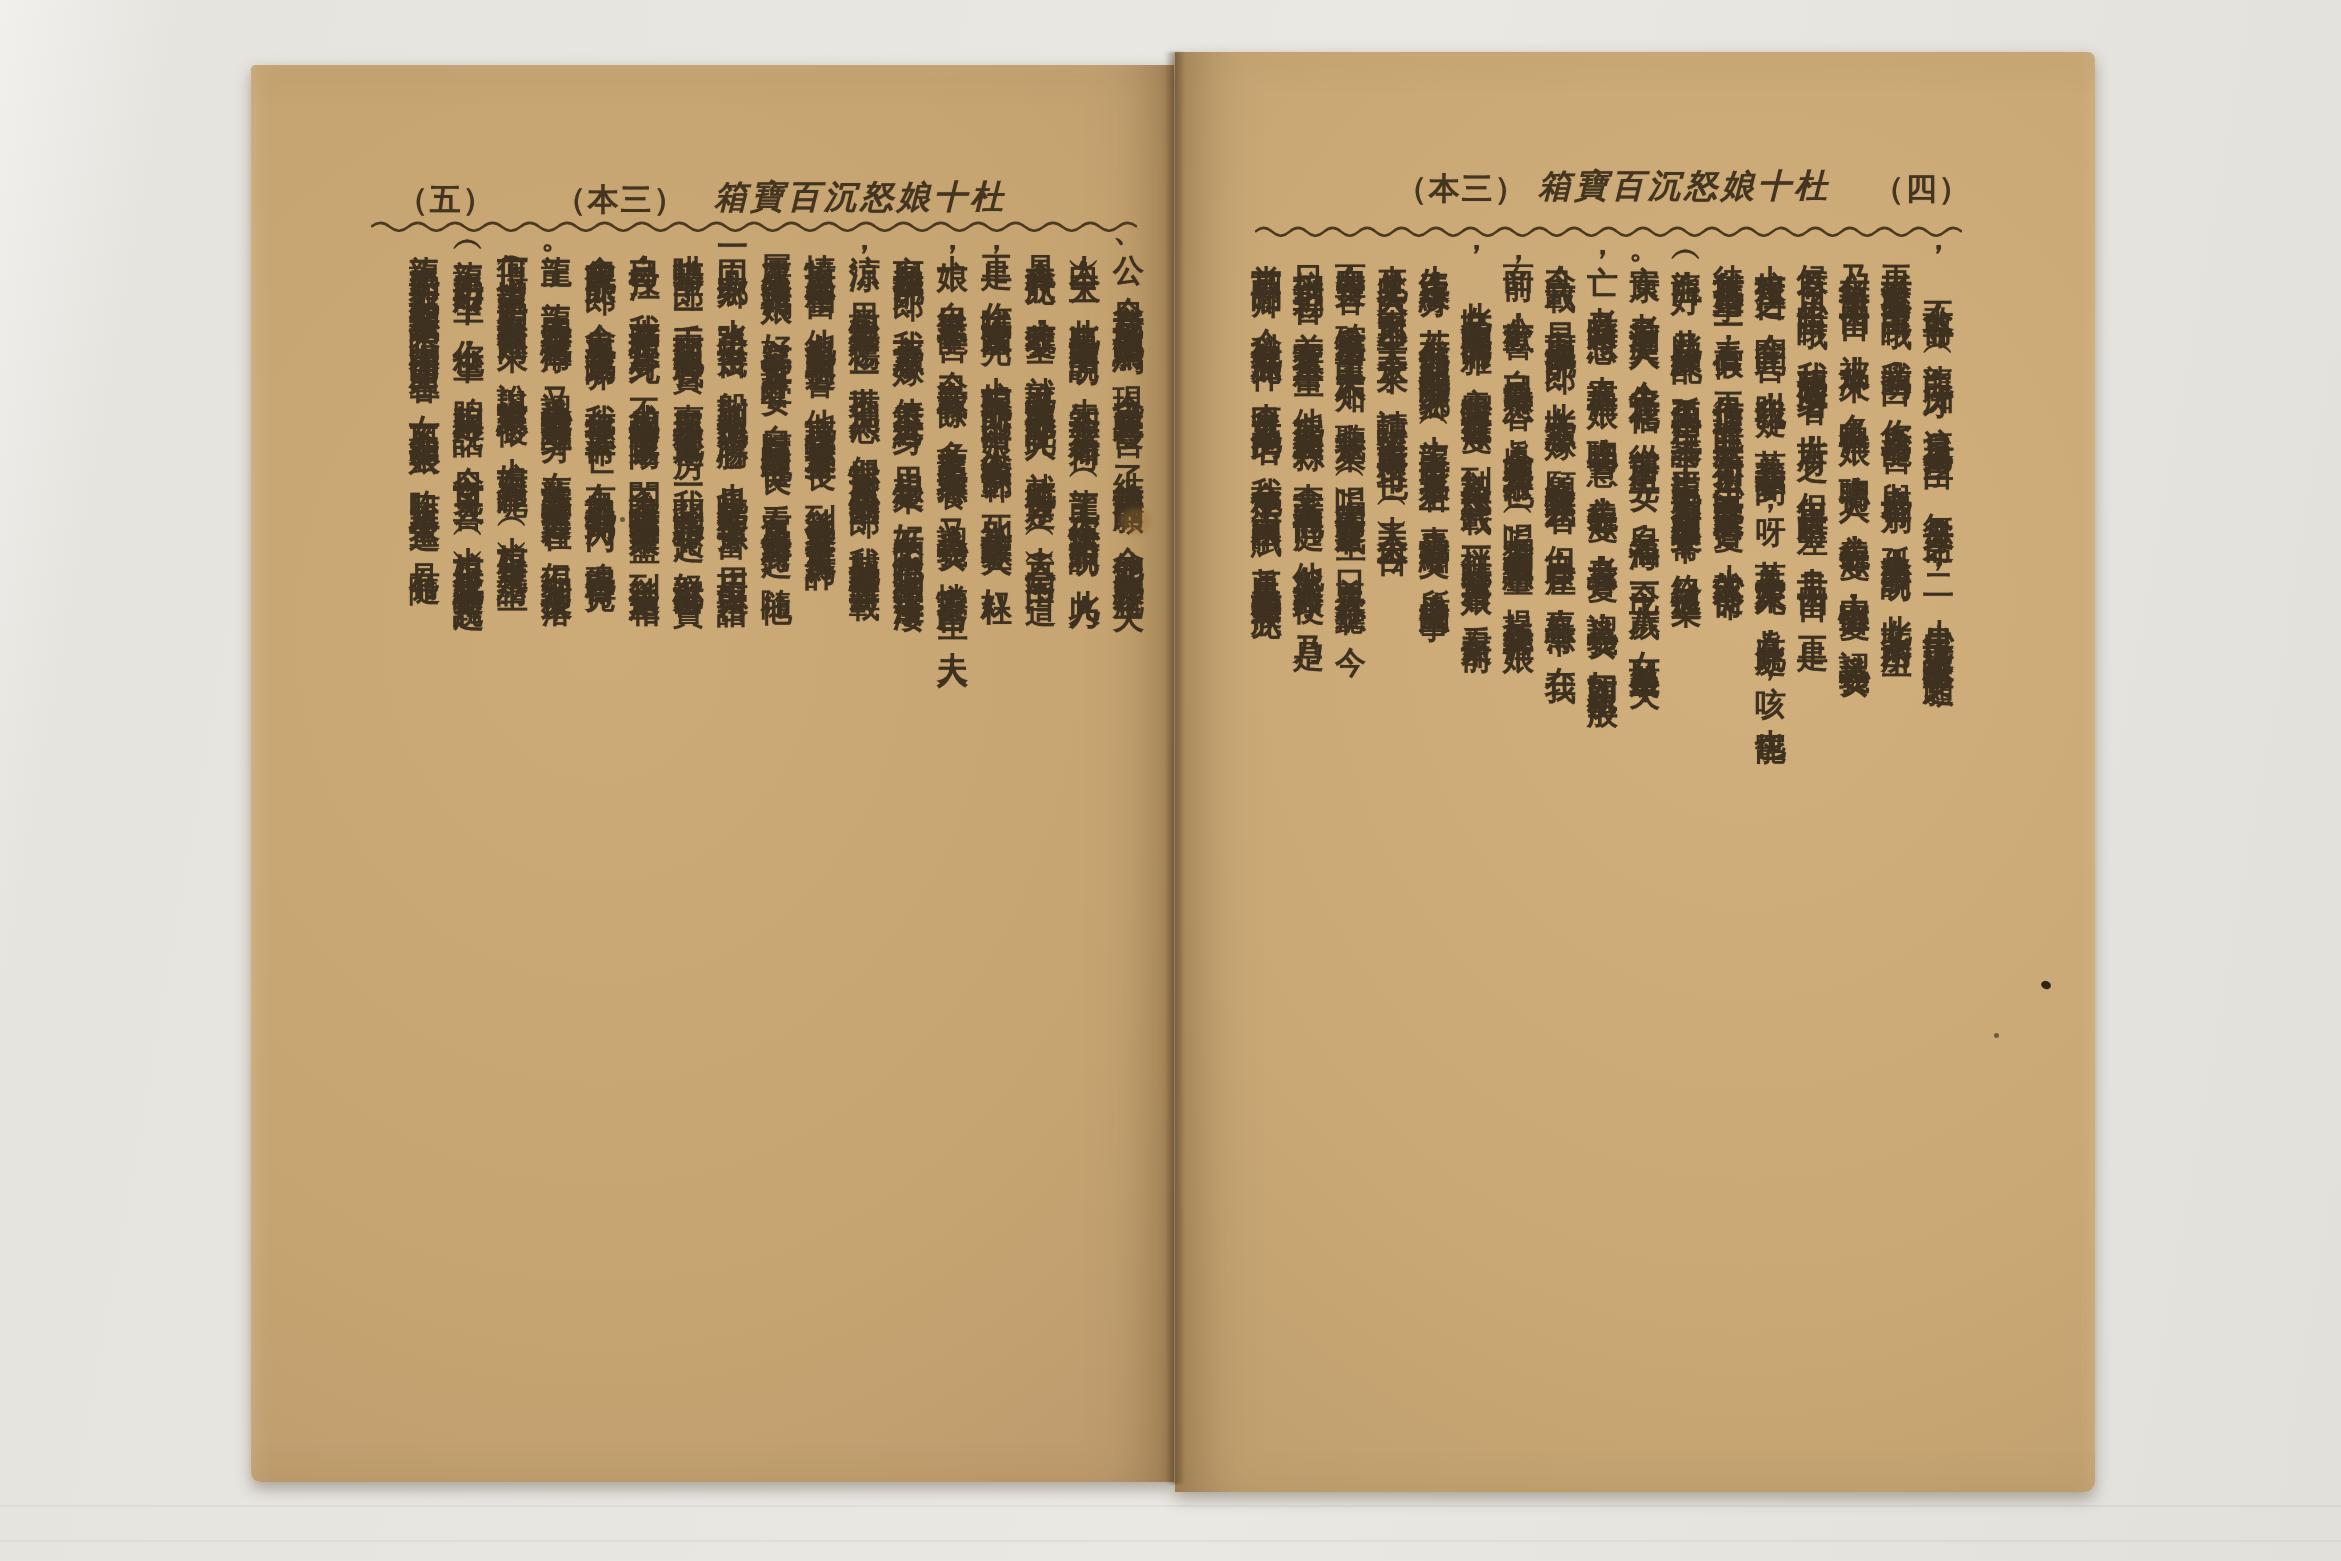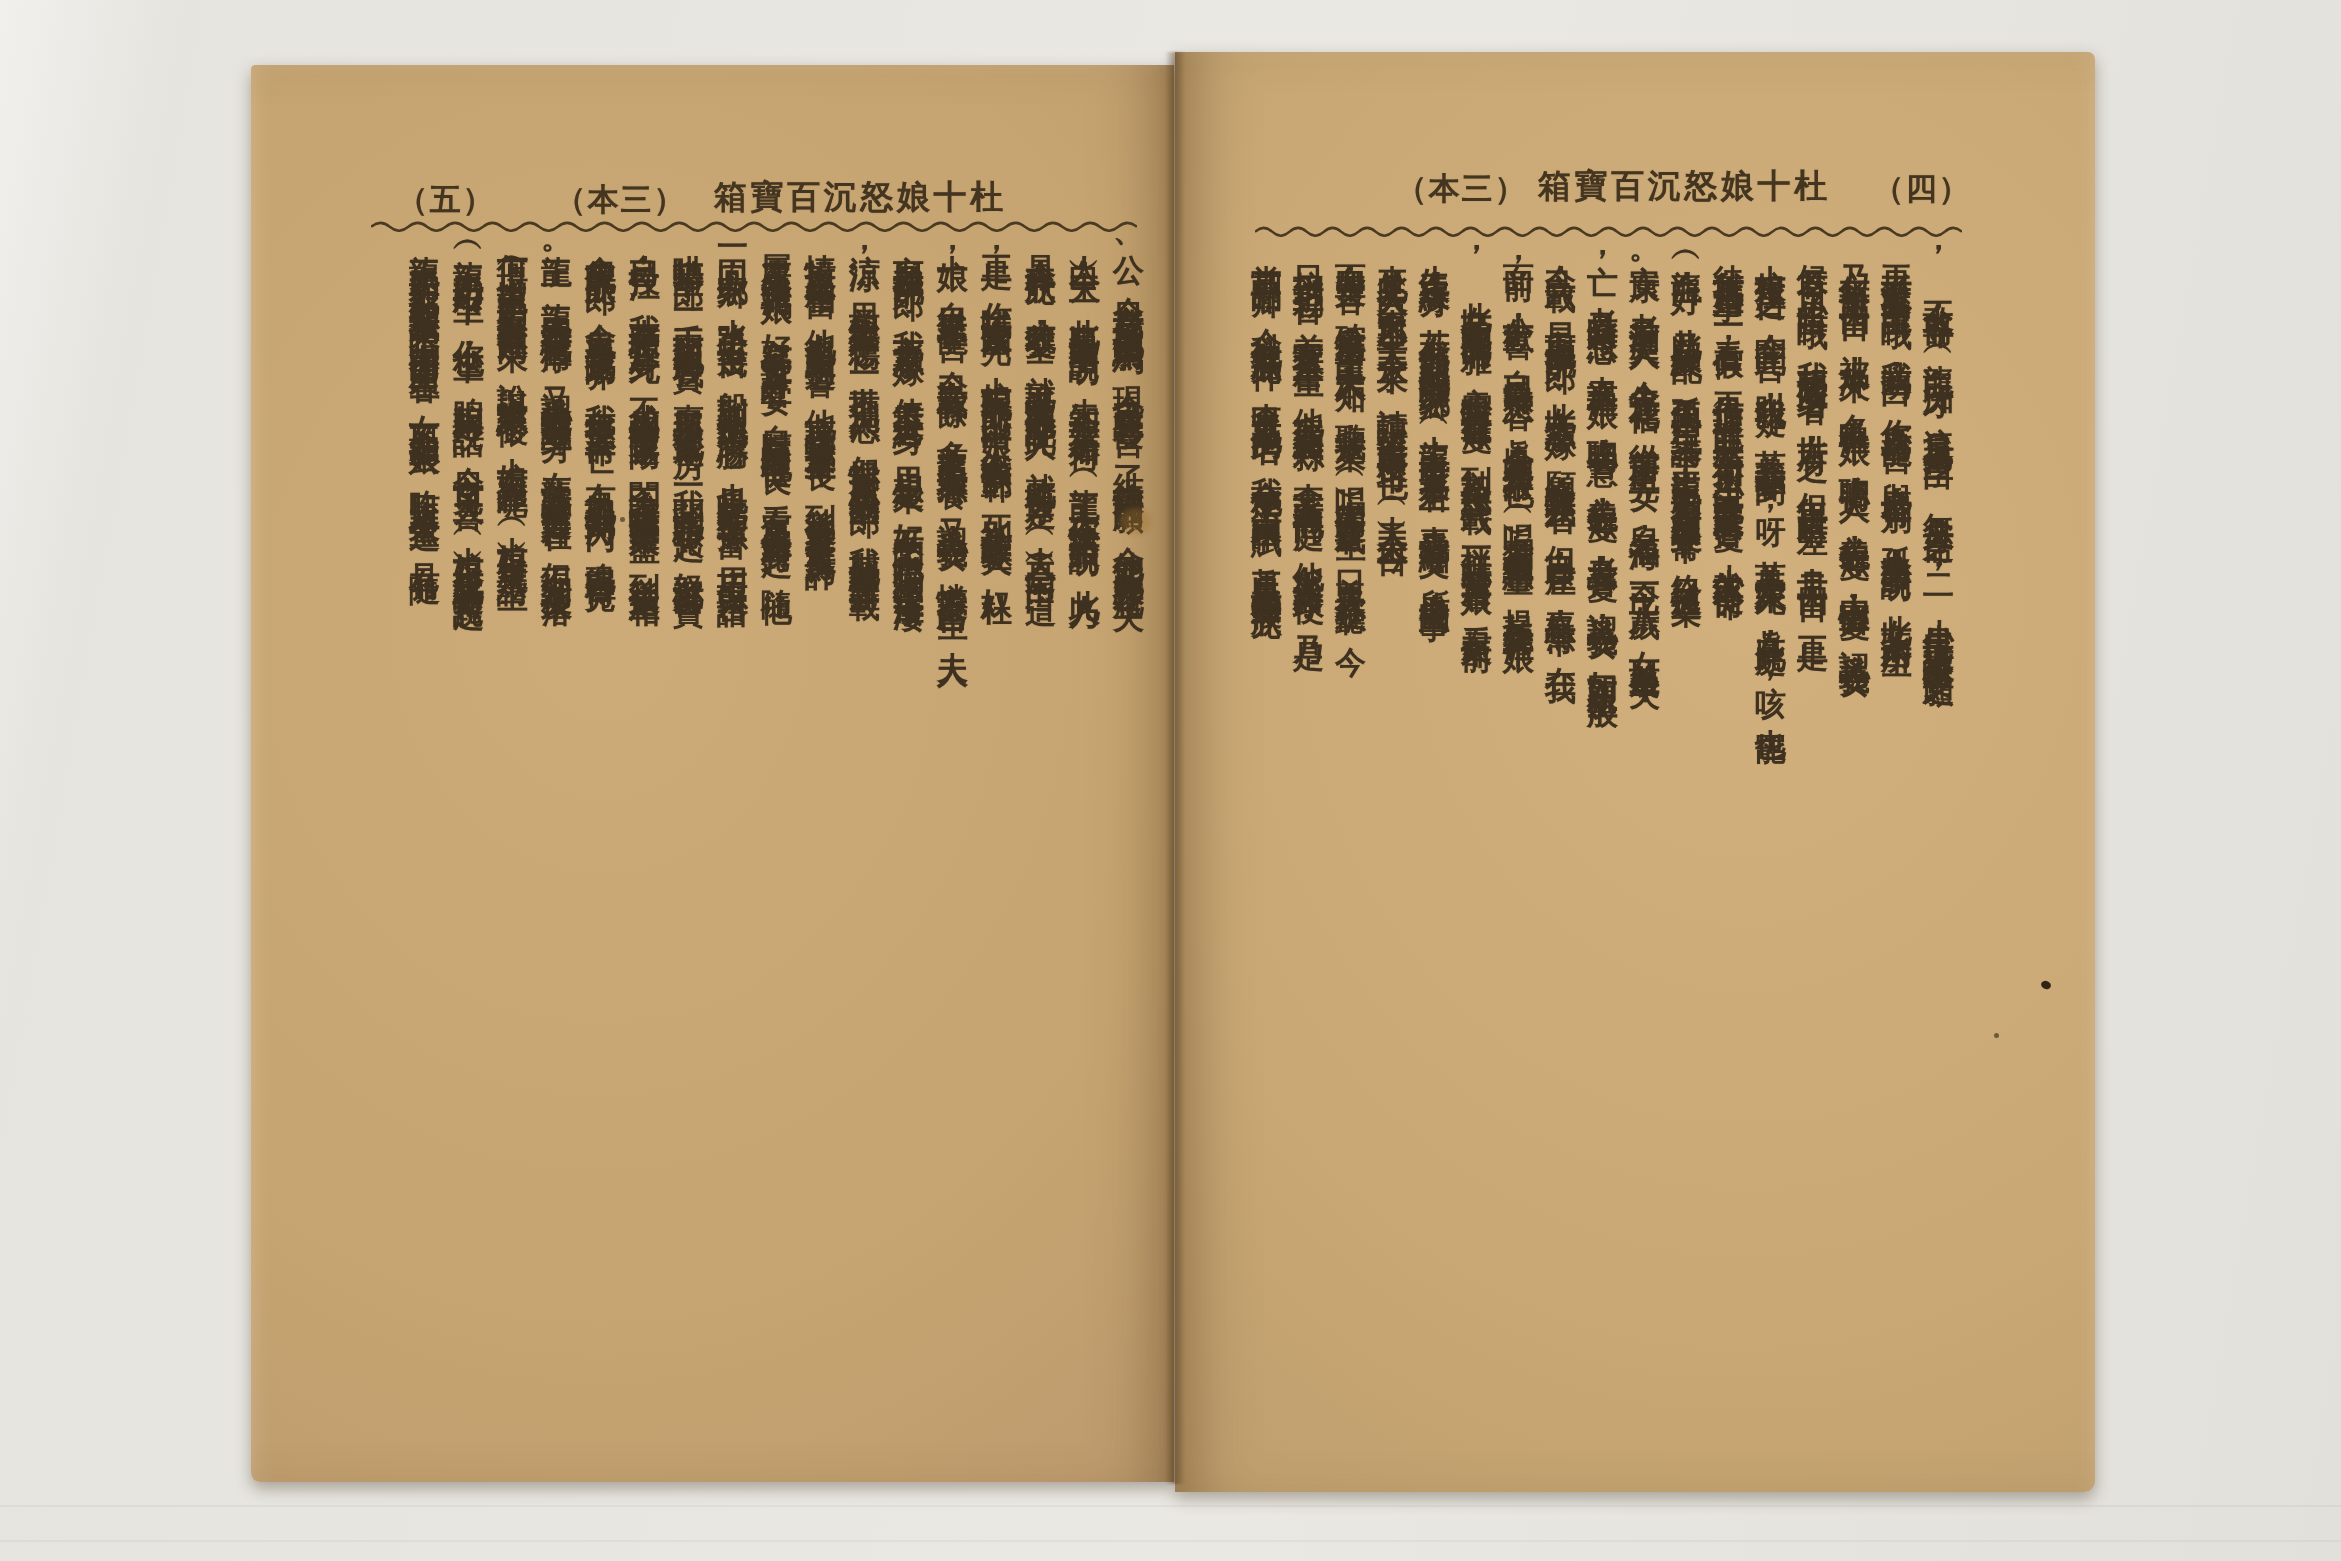--- a/index.html
+++ b/index.html
@@ -15,21 +15,21 @@
     box-shadow:inset -50px 0 63px -36px rgba(90,63,32,.5),inset 9px 5.4px 23.5px -11px rgba(255,246,222,.28),0 6.3px 14.5px rgba(70,60,40,.38);}
   .page-right{left:1175px;top:52px;width:920px;height:1440px;
     background:radial-gradient(120% 90% at 62% 38%,#d1b07e 0%,#c9a875 55%,#bb9a6b 100%);
     border-radius:0 7.2px 11px 0;
     box-shadow:inset 50px 0 63px -36px rgba(90,63,32,.5),inset -7.2px 5.4px 23.5px -11px rgba(255,246,222,.22),0 6.3px 14.5px rgba(70,60,40,.38);}
   .gutter{position:absolute;left:1165px;top:52px;width:20px;height:1432px;
     background:linear-gradient(90deg,rgba(75,52,24,0) 0%,rgba(75,52,24,.38) 45%,rgba(75,52,24,.42) 55%,rgba(75,52,24,0) 100%);
     filter:blur(0.9px);}
   .hdr{position:absolute;white-space:nowrap;color:#443520;font-weight:700;
     text-shadow:0 0 0.9px rgba(68,53,32,.45);}
-  .hdr-title{font-size:33px;letter-spacing:3.6px;}
+  .hdr-title{font-size:33px;letter-spacing:3.6px;font-style:italic;}
   .hdr-small{font-size:31px;letter-spacing:1.8px;}
   .wavy{position:absolute;height:12.6px;}
   .wavy svg{display:block;width:100%;height:11.7px;}
   .cols{position:absolute;display:flex;flex-direction:row-reverse;align-items:stretch;}
   .vcol{writing-mode:vertical-rl;text-orientation:mixed;white-space:nowrap;overflow:visible;
     font-size:31px;font-weight:700;letter-spacing:5.4px;color:#3e3120;
     text-shadow:0 0 0.9px rgba(62,49,32,.42);transform-origin:top center;}
   .page-right .vcol{width:42px;}
   .page-left .vcol{width:44px;}
   .speck{position:absolute;border-radius:50%;}

